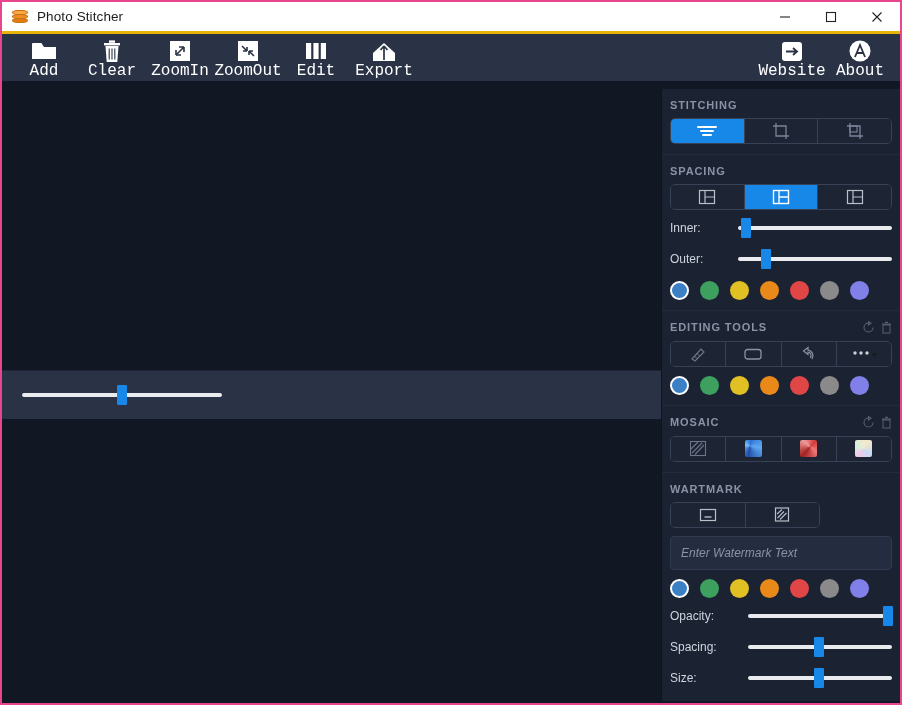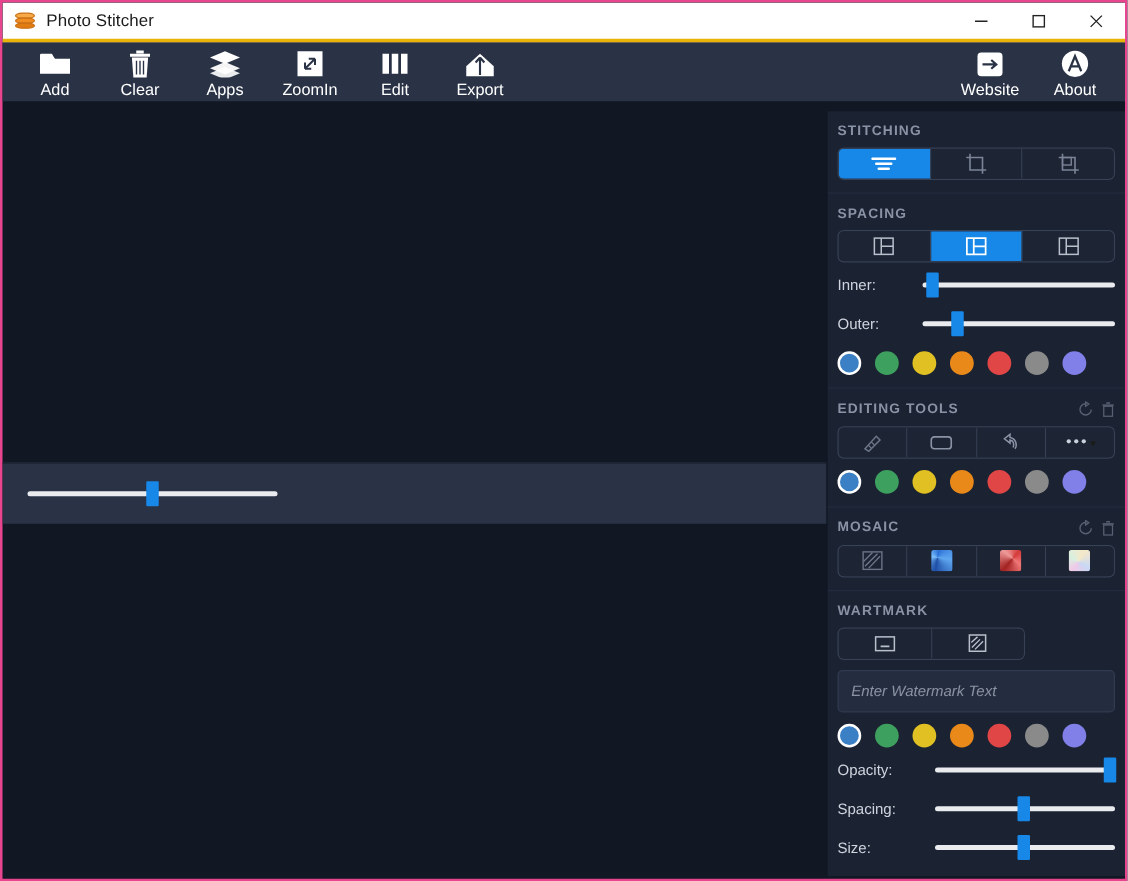--- a/index.html
+++ b/index.html
@@ -95,25 +95,26 @@
     box-sizing: border-box;
     color: #ffffff;
   }
   .tool-btn .ico {
     height: 26px;
     display: flex;
     align-items: center;
     justify-content: center;
   }
   .tool-btn .lbl {
-    font-size: 13px;
+    font-size: 16px;
     line-height: 13px;
     margin-top: 1px;
     color: #ffffff;
     white-space: nowrap;
+    font-family: Liberation Mono, monospace;
   }
   #toolbar-right {
     position: absolute;
     right: 6px;
     top: 0;
     display: flex;
   }
 
   
   #body-area {
@@ -478,42 +479,42 @@
         <svg width="20" height="23" viewBox="0 0 20 23">
           <rect x="2" y="3" width="16" height="2.4" fill="#fff"></rect>
           <rect x="7" y="0.4" width="6" height="2.4" fill="#fff"></rect>
           <path d="M3.5 6 H16.5 L15.3 22 H4.7 Z" fill="#fff"></path>
           <path d="M7.2 8.5 V19.5 M10 8.5 V19.5 M12.8 8.5 V19.5" stroke="#2a3346" stroke-width="1.1"></path>
         </svg>
       </div>
       <div class="lbl">Clear</div>
     </div>
 
-    <div class="tool-btn">
-      <div class="ico">
-        <svg width="26" height="22" viewBox="0 0 26 22">
-          <path d="M13 1 L25 6 L13 11 L1 6 Z" fill="#fff"></path>
-          <path d="M13 9.5 L25 14.5 L13 19.5 L1 14.5 Z" fill="#fff" opacity="0.95"></path>
-          <path d="M13 13.6 L25 18.6 L13 23.6 L1 18.6 Z" fill="#fff" opacity="0.9"></path>
-        </svg>
-      </div>
-      <div class="lbl">Apps</div>
-    </div>
 
     <div class="tool-btn">
       <div class="ico">
         <svg width="24" height="24" viewBox="0 0 24 24">
           <path d="M2 2 H22 V22 H2 Z" fill="#fff"></path>
           <path d="M8 16 L16 8 M16 8 H11 M16 8 V13" stroke="#2a3346" stroke-width="1.6" fill="none"></path>
           <path d="M8 16 L13 16 M8 16 L8 11" stroke="#2a3346" stroke-width="1.6" fill="none"></path>
         </svg>
       </div>
       <div class="lbl">ZoomIn</div>
     </div>
 
+    <div class="tool-btn">
+      <div class="ico">
+        <svg width="24" height="24" viewBox="0 0 24 24">
+          <path d="M2 2 H22 V22 H2 Z" fill="#fff"></path>
+          <path d="M6 7 L11 12 M11 12 V8 M11 12 H7" stroke="#2a3346" stroke-width="1.6" fill="none"></path>
+          <path d="M18 17 L13 12 M13 12 V16 M13 12 H17" stroke="#2a3346" stroke-width="1.6" fill="none"></path>
+        </svg>
+      </div>
+      <div class="lbl">ZoomOut</div>
+    </div>
 
     <div class="tool-btn">
       <div class="ico">
         <svg width="24" height="22" viewBox="0 0 24 22">
           <rect x="2" y="3" width="5.2" height="16" fill="#fff"></rect>
           <rect x="9.4" y="3" width="5.2" height="16" fill="#fff"></rect>
           <rect x="16.8" y="3" width="5.2" height="16" fill="#fff"></rect>
         </svg>
       </div>
       <div class="lbl">Edit</div>

